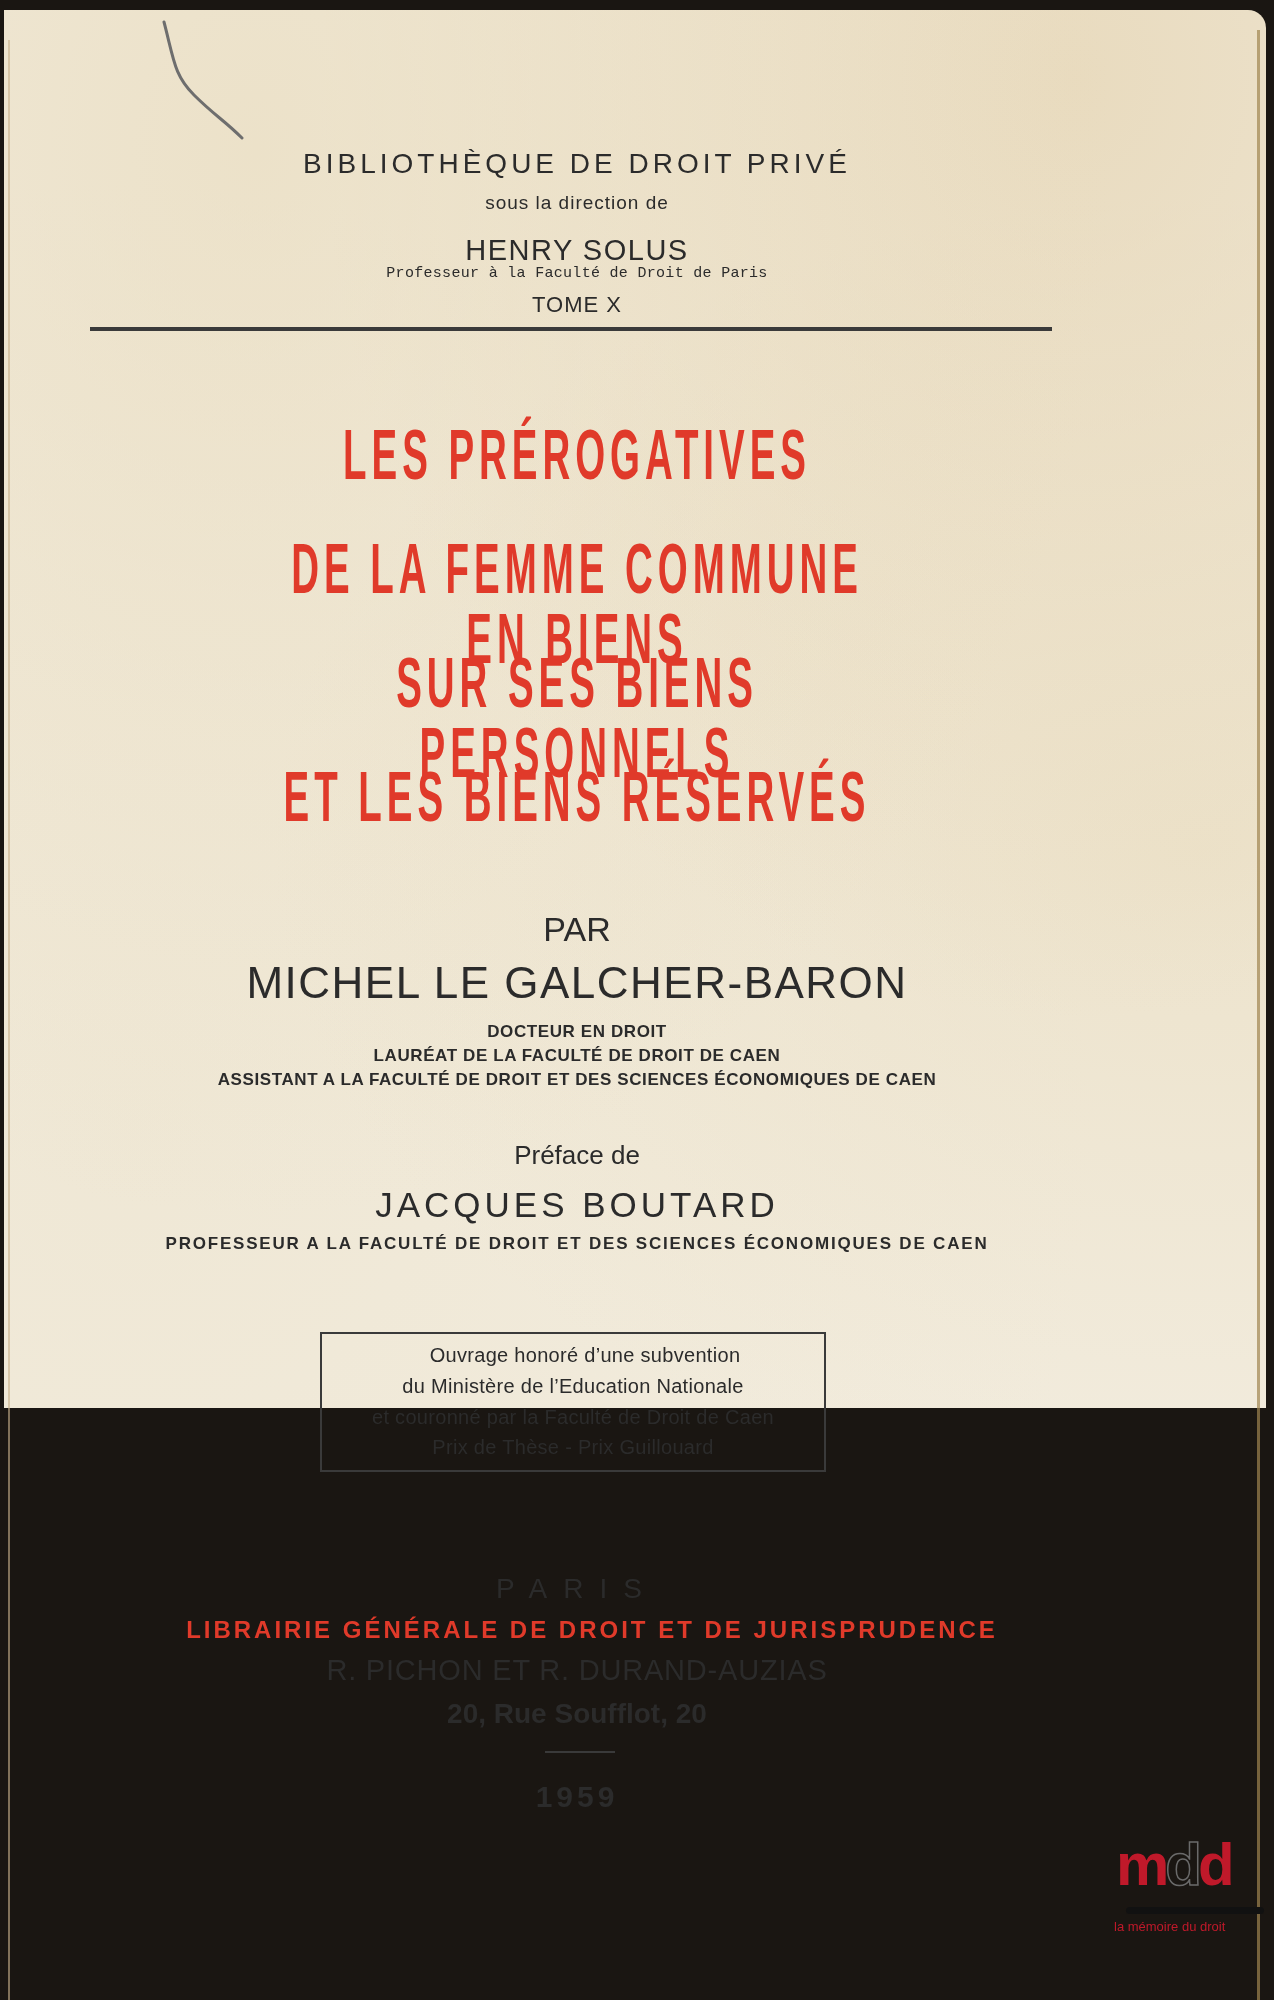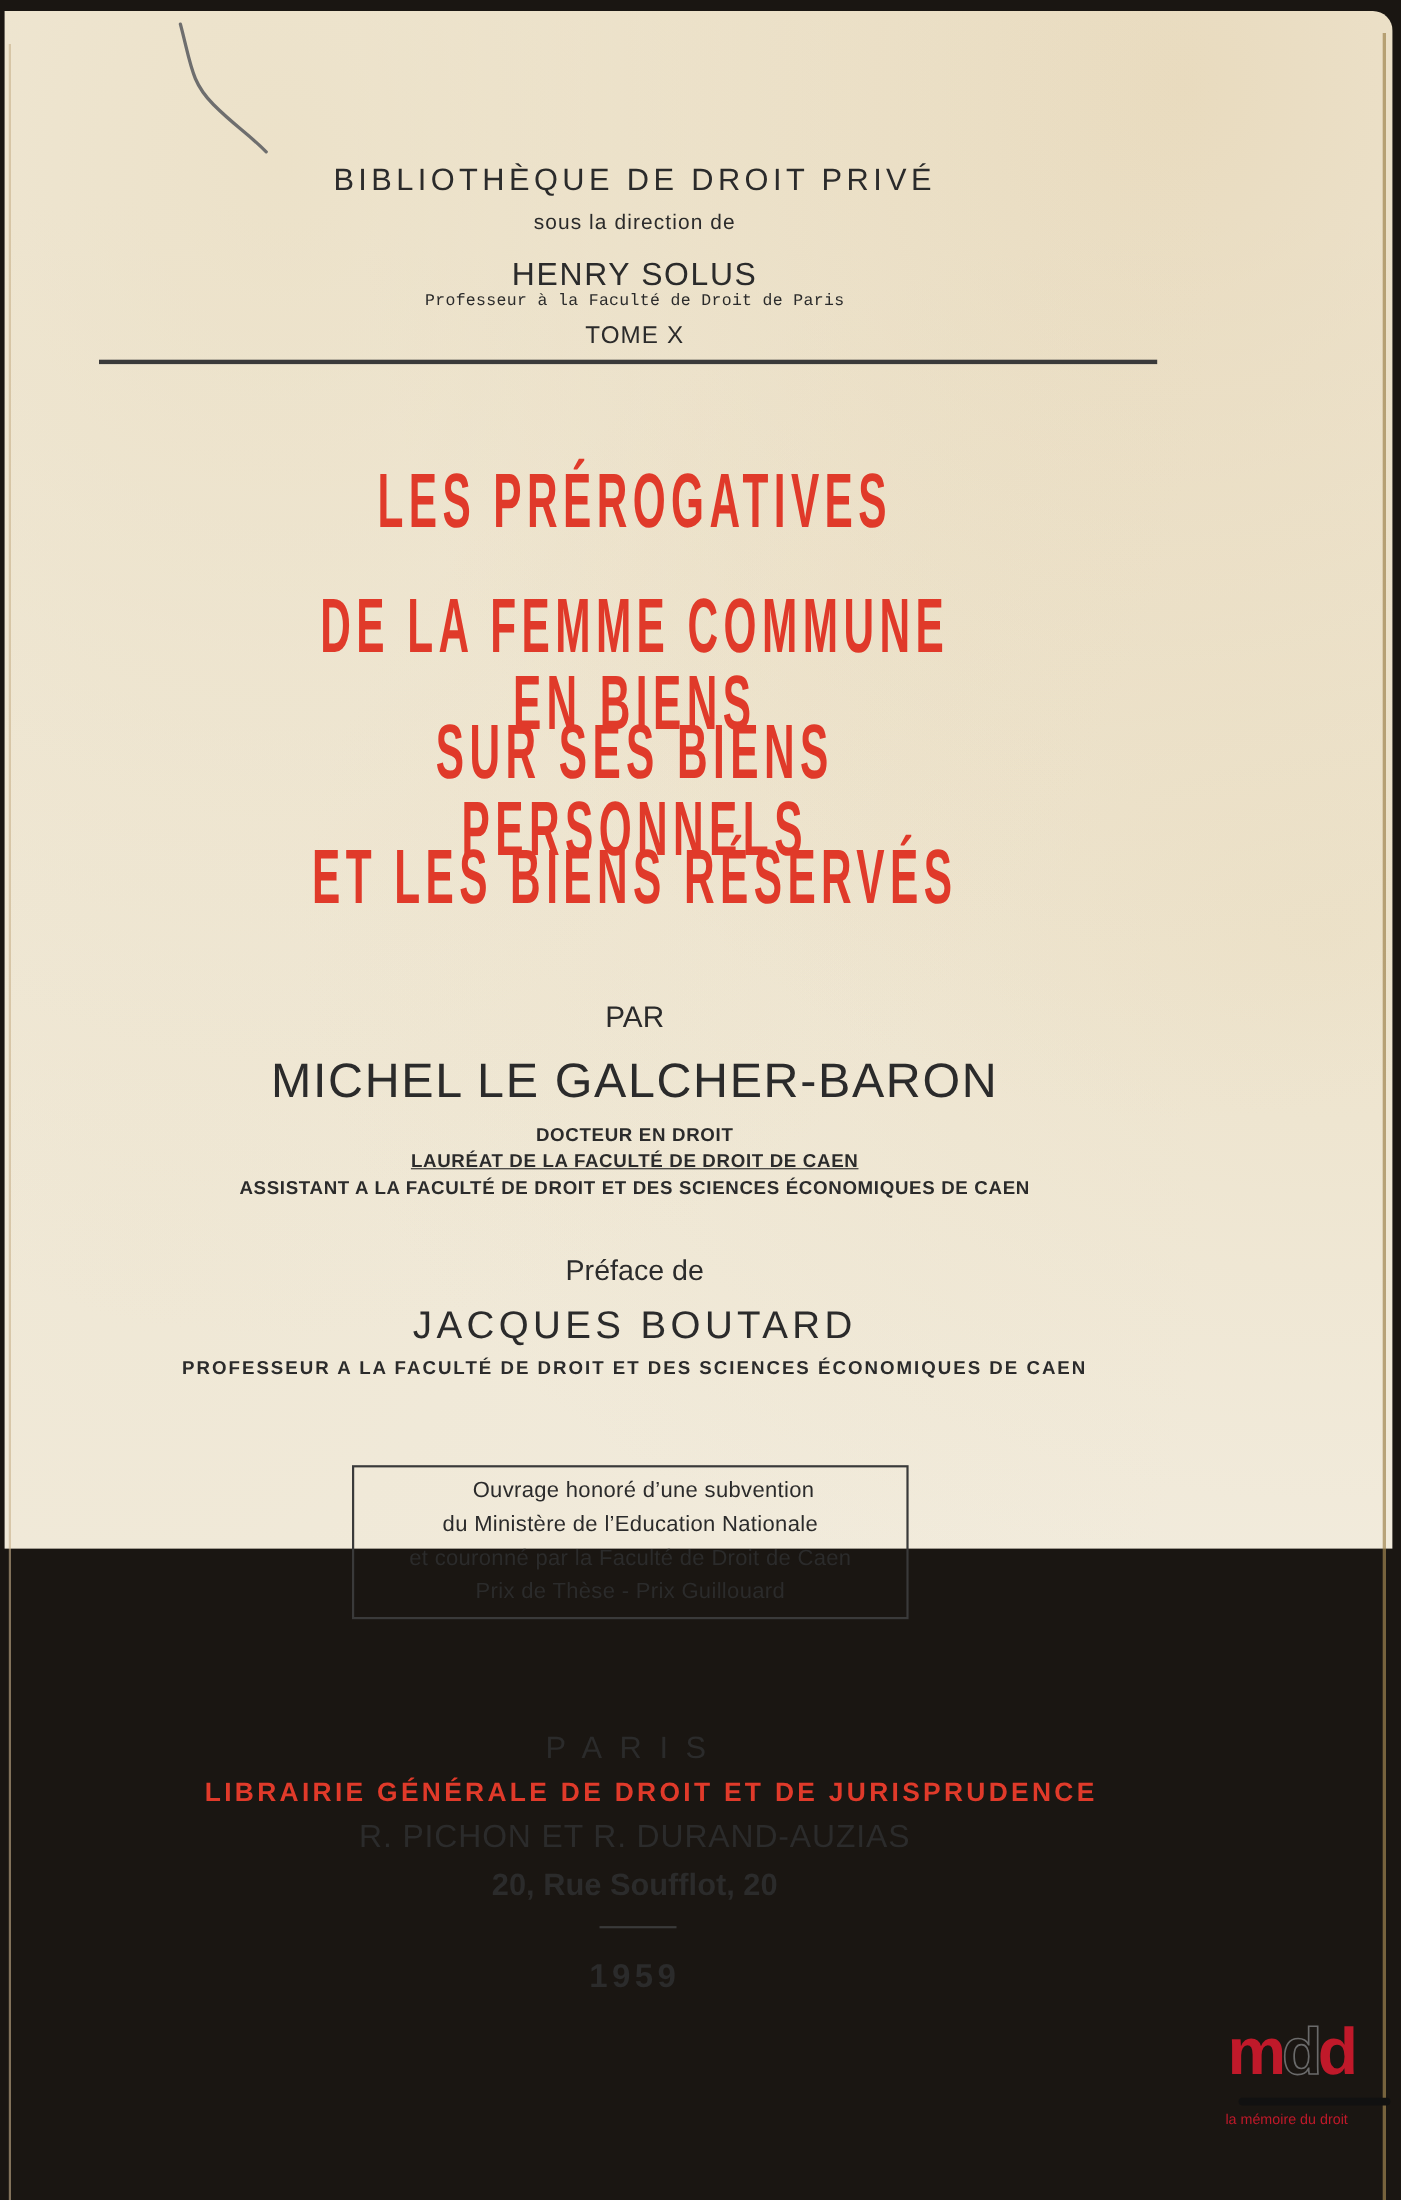--- a/index.html
+++ b/index.html
@@ -40,25 +40,25 @@
     position: absolute; left: 0; width: 1146px; text-align: center;
     color: #e03a2a; font-weight: bold; font-size: 70px;
     transform: scaleX(0.55); transform-origin: 573px 0;
     letter-spacing: 9px; line-height: 1;
   }
   .t1 { top: 410px; }
   .t2 { top: 524px; }
   .t3 { top: 638px; }
   .t4 { top: 752px; }
 
-  .par { top: 900px; font-size: 27px; }
+  .par { top: 900px; font-size: 34px; }
   .author { top: 948px; font-size: 44px; letter-spacing: 1.5px; }
   .cred { font-size: 17px; font-weight: bold; letter-spacing: 0.6px; }
   .c1 { top: 1012px; }
-  .c2 { top: 1036px; text-decoration: underline; }
+  .c2 { top: 1036px; }
   .c3 { top: 1060px; }
 
   .preface-label { top: 1130px; font-size: 26px; }
   .preface-name { top: 1175px; font-size: 35px; letter-spacing: 4px; }
   .preface-cred { top: 1224px; font-size: 17px; font-weight: bold; letter-spacing: 1.8px; left: 40px; width: 1066px; }
 
   .honor-box {
     position: absolute; left: 316px; top: 1322px; width: 506px; height: 140px;
     border: 2px solid #3a3a3a; box-sizing: border-box;
   }

